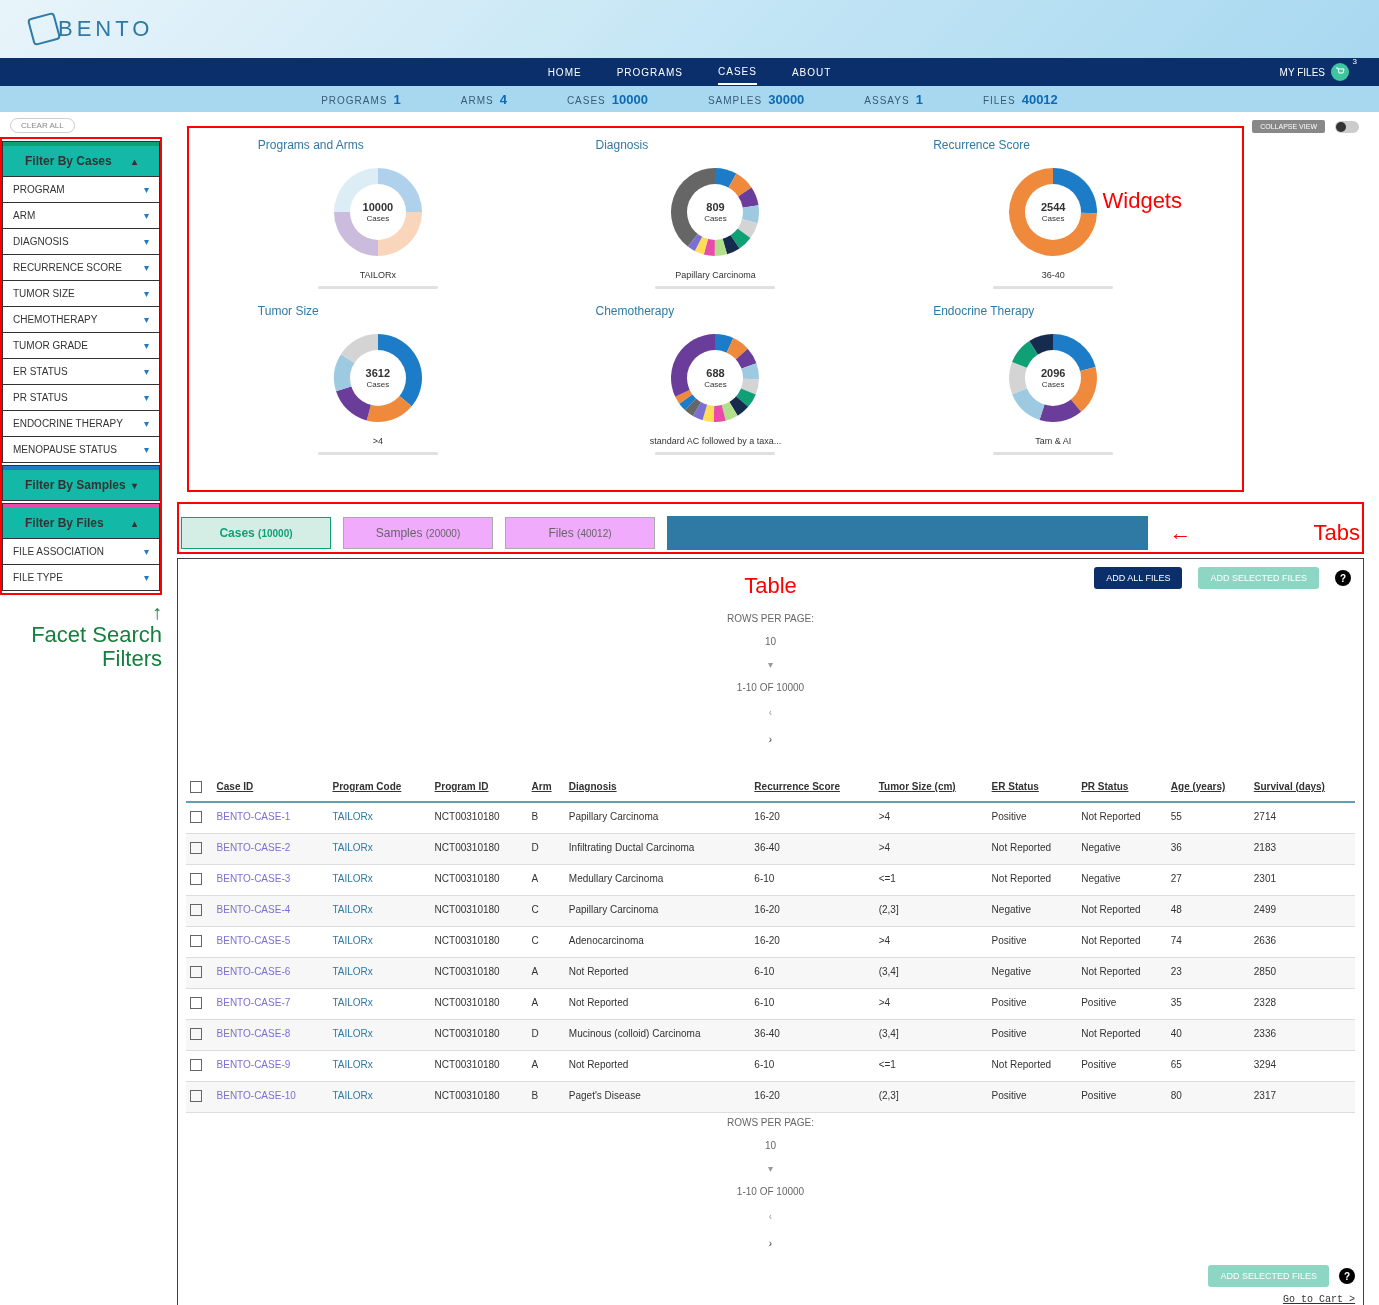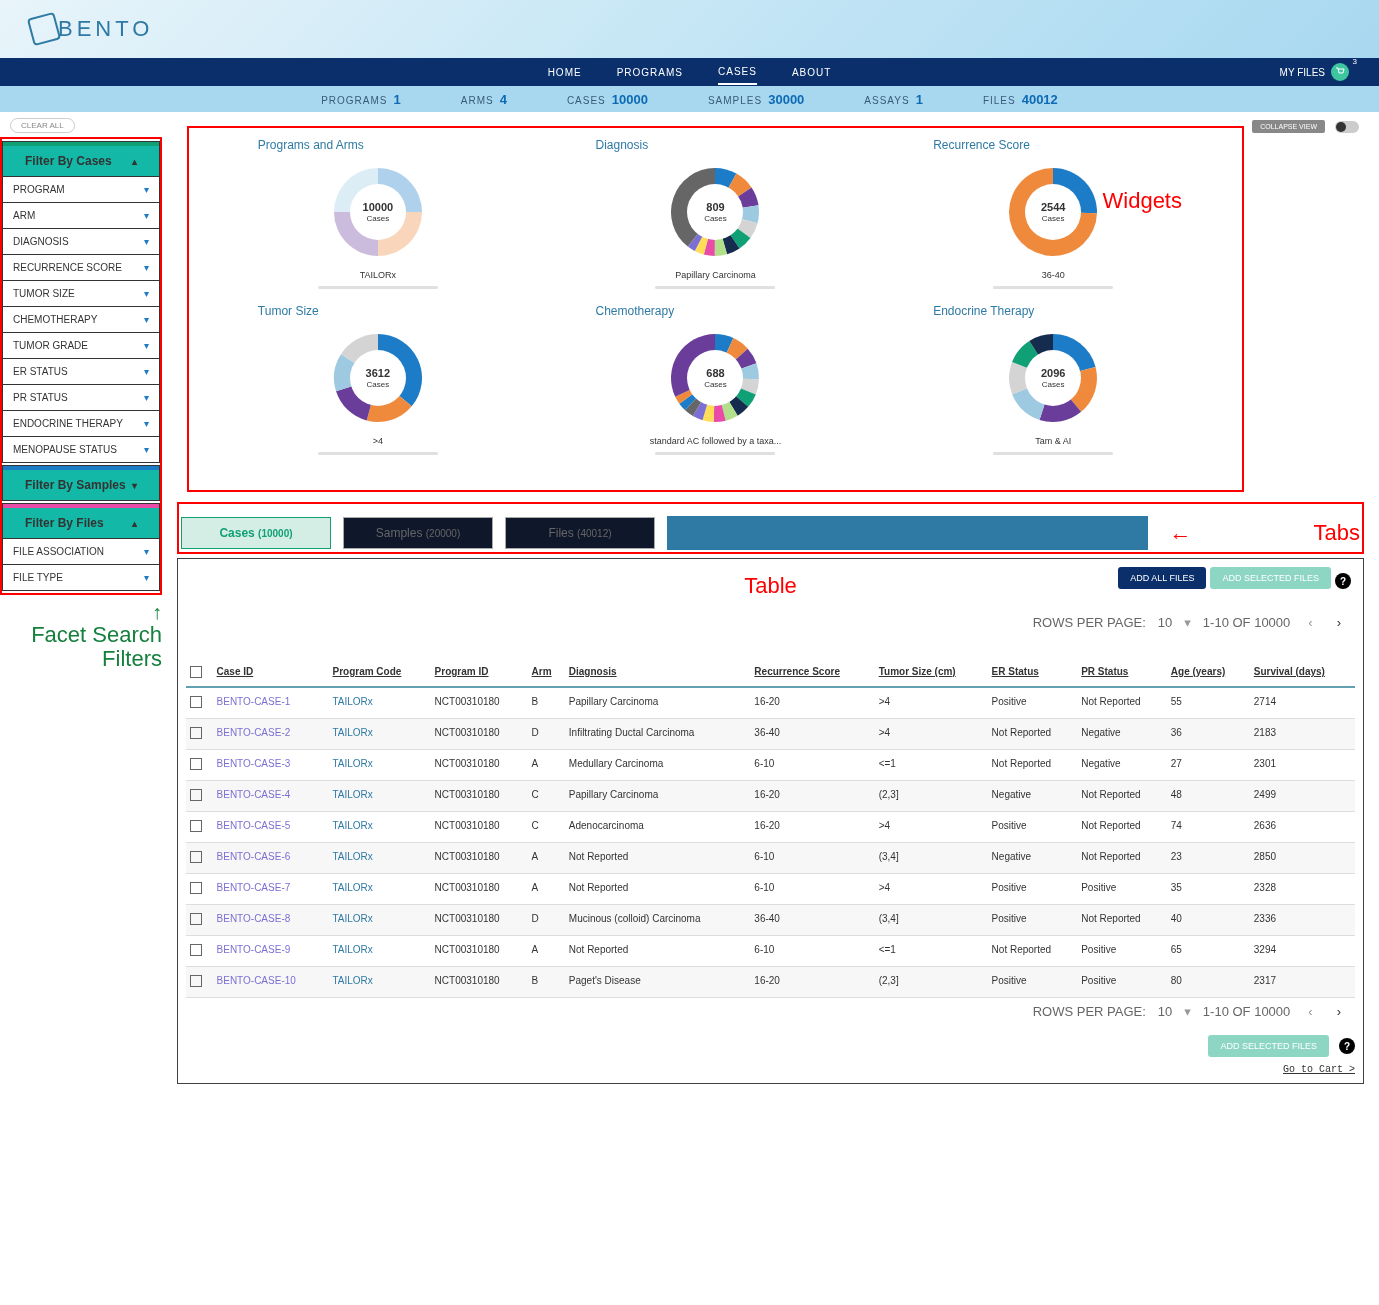--- a/index.html
+++ b/index.html
@@ -56,36 +56,36 @@
 .widget-title { color: #2f7aa5; font-size: 12px; text-align: left; margin-bottom: 10px; }
 .donut-wrap { position: relative; width: 100px; height: 100px; margin: 0 auto; }
 .donut-center { position: absolute; top: 50%; left: 50%; transform: translate(-50%,-50%); font-size: 8px; line-height: 1.2; }
 .donut-center .num { font-weight: bold; font-size: 11px; display: block; }
 .widget-label { font-size: 9px; margin-top: 8px; color: #333; }
 .widget-slider { width: 120px; height: 3px; background: #e0e0e0; margin: 6px auto 0; border-radius: 2px; }
 .widgets-annotation { position: absolute; top: 60px; right: 60px; color: #f00; font-size: 22px; }
 
 
 .tabs-row { display: flex; align-items: center; gap: 12px; margin-top: 10px; position: relative; }
-.tab { padding: 8px 20px; border: 1px solid #aaa; background: #0f172a; font-size: 12px; color: #666; cursor: pointer; min-width: 150px; text-align: center; }
+.tab { padding: 8px 20px; border: 1px solid #aaa; background: #f0abfc; font-size: 12px; color: #666; cursor: pointer; min-width: 150px; text-align: center; }
 .tab.active { background: #d4eee6; color: #10a075; font-weight: bold; border-color: #10a075; }
 .tab-rest { flex: 1; height: 34px; background: #2f7aa5; }
 .tabs-annotation { color: #f00; font-size: 22px; margin-left: 100px; position: relative; }
 .arrow-left { color: #f00; font-size: 22px; margin: 0 10px; }
 
 
 .table-box { border: 1px solid #404040; margin-top: 4px; padding: 8px; position: relative; }
 .table-title-row { position: relative; text-align: center; padding: 6px 0 10px; }
 .table-title { color: #f00; font-size: 22px; }
-.add-btns { position: absolute; right: 4px; top: 0; display: flex; gap: 4px; align-items: flex-end; }
+.add-btns { position: absolute; right: 4px; top: 0; display: flex; gap: 16px; align-items: center; }
 .btn-dark { background: #0b2f6b; color: #fff; font-size: 9px; padding: 6px 12px; border: none; border-radius: 3px; cursor: pointer; }
 .btn-teal { background: #8dd6c3; color: #fff; font-size: 9px; padding: 6px 12px; border: none; border-radius: 3px; cursor: pointer; }
 .help-icon { width: 16px; height: 16px; background: #000; color: #fff; border-radius: 50%; display: inline-flex; align-items: center; justify-content: center; font-size: 10px; font-weight: bold; }
 
-.pager-row { display: flex; justify-content: flex-end; align-items: center; gap: 12px; font-size: 13px; color: #666; padding: 4px 8px; }
+.pager-row { display: flex; justify-content: flex-end; align-items: center; gap: 12px; font-size: 10px; color: #666; padding: 4px 8px; flex-direction: column; }
 .pager-arrow { cursor: pointer; padding: 2px 6px; color: #999; }
 
 table.data { width: 100%; border-collapse: collapse; font-size: 10px; margin-top: 24px; }
 table.data th { text-align: left; padding: 6px 4px; font-weight: bold; border-bottom: 2px solid #60a0b0; font-size: 10px; text-decoration: underline; vertical-align: top; }
 table.data td { padding: 8px 4px; border-bottom: 1px solid #ddd; vertical-align: top; }
 table.data tr:nth-child(even) td { background: #f7f7f7; }
 .chk { width: 12px; height: 12px; border: 1.5px solid #666; display: inline-block; }
 .link { color: #7b6fd4; }
 .link2 { color: #2f7aa5; }
 

